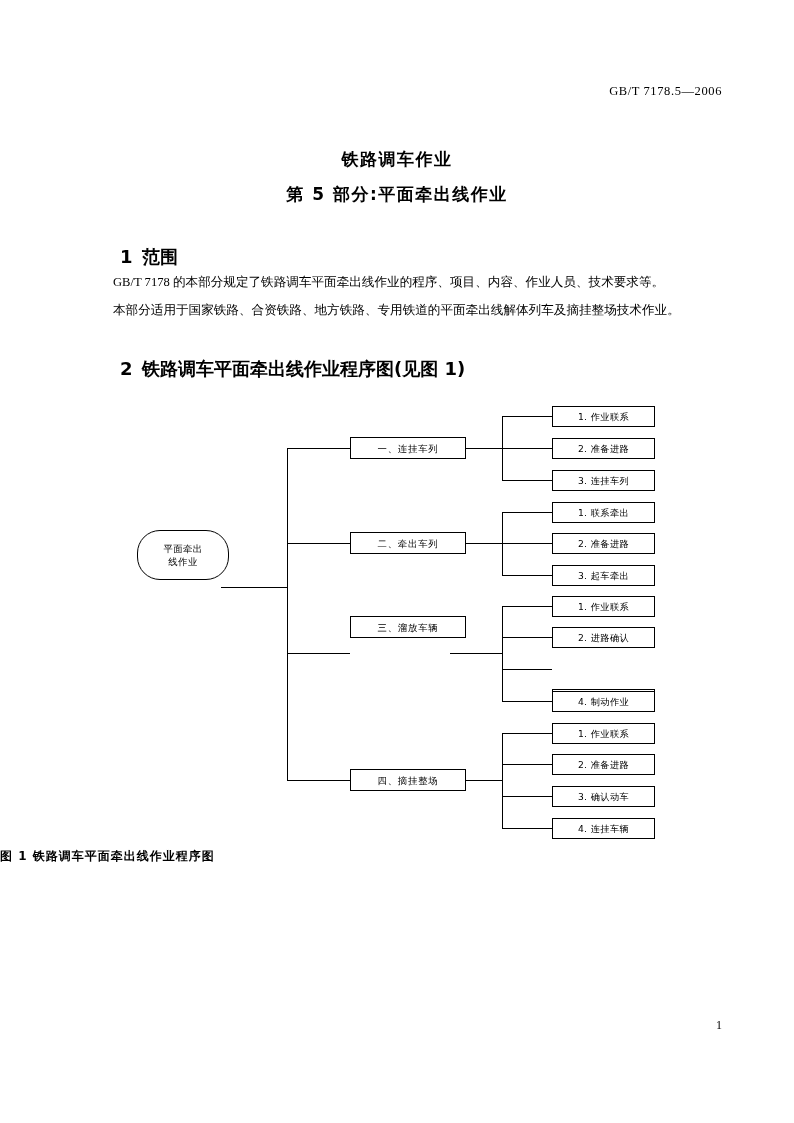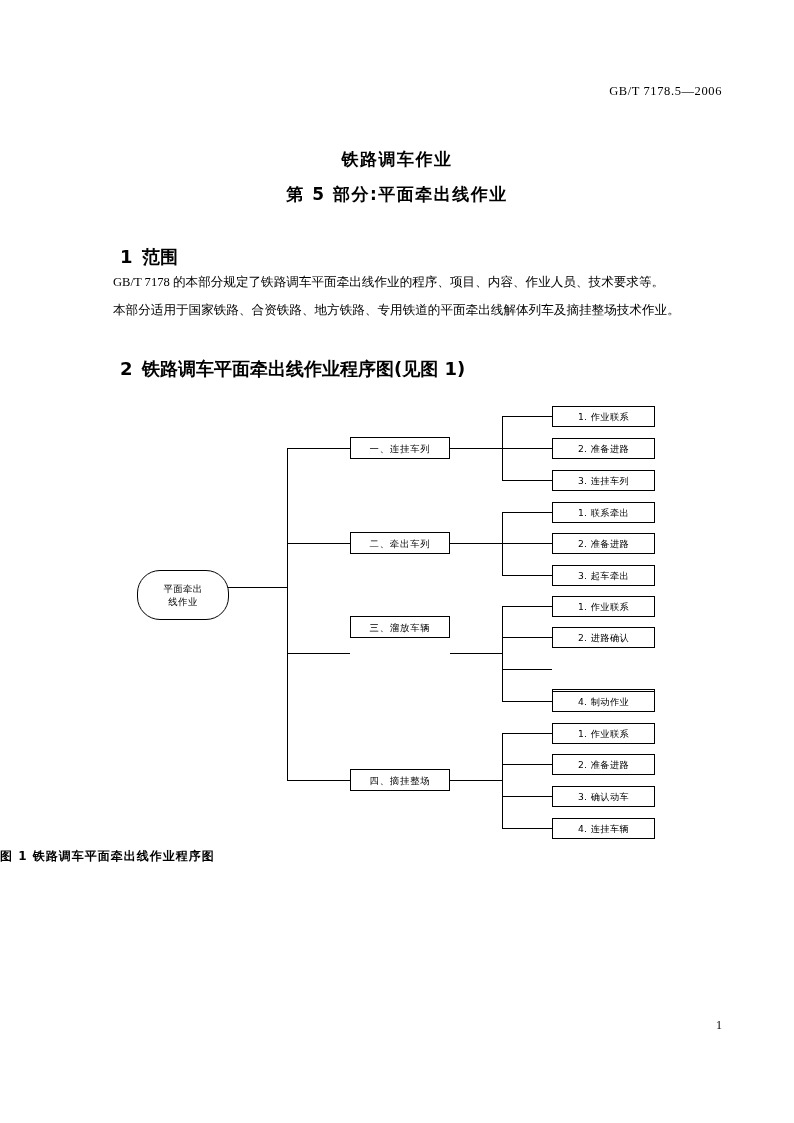--- a/index.html
+++ b/index.html
@@ -99,30 +99,30 @@
     text-align: center;
     font-size: 9.2px;
     font-family: "DejaVu Sans", "Liberation Sans", sans-serif;
     letter-spacing: 0.4px;
     line-height: 13px;
     white-space: nowrap;
     z-index: 2;
   }
   .node.root {
     left: 137px;
-    top: 570px;
+    top: 530px;
     width: 92px;
     height: 50px;
     flex-direction: column;
     font-size: 9.4px;
     border-radius: 23px;
   }
   .node.level2 {
     left: 350px;
-    width: 100px;
+    width: 116px;
     height: 22px;
     font-size: 9.4px;
     letter-spacing: 0.8px;
   }
   .node.leaf {
     left: 552px;
     width: 103px;
     height: 21px;
     font-size: 9.2px;
     text-align: center;

